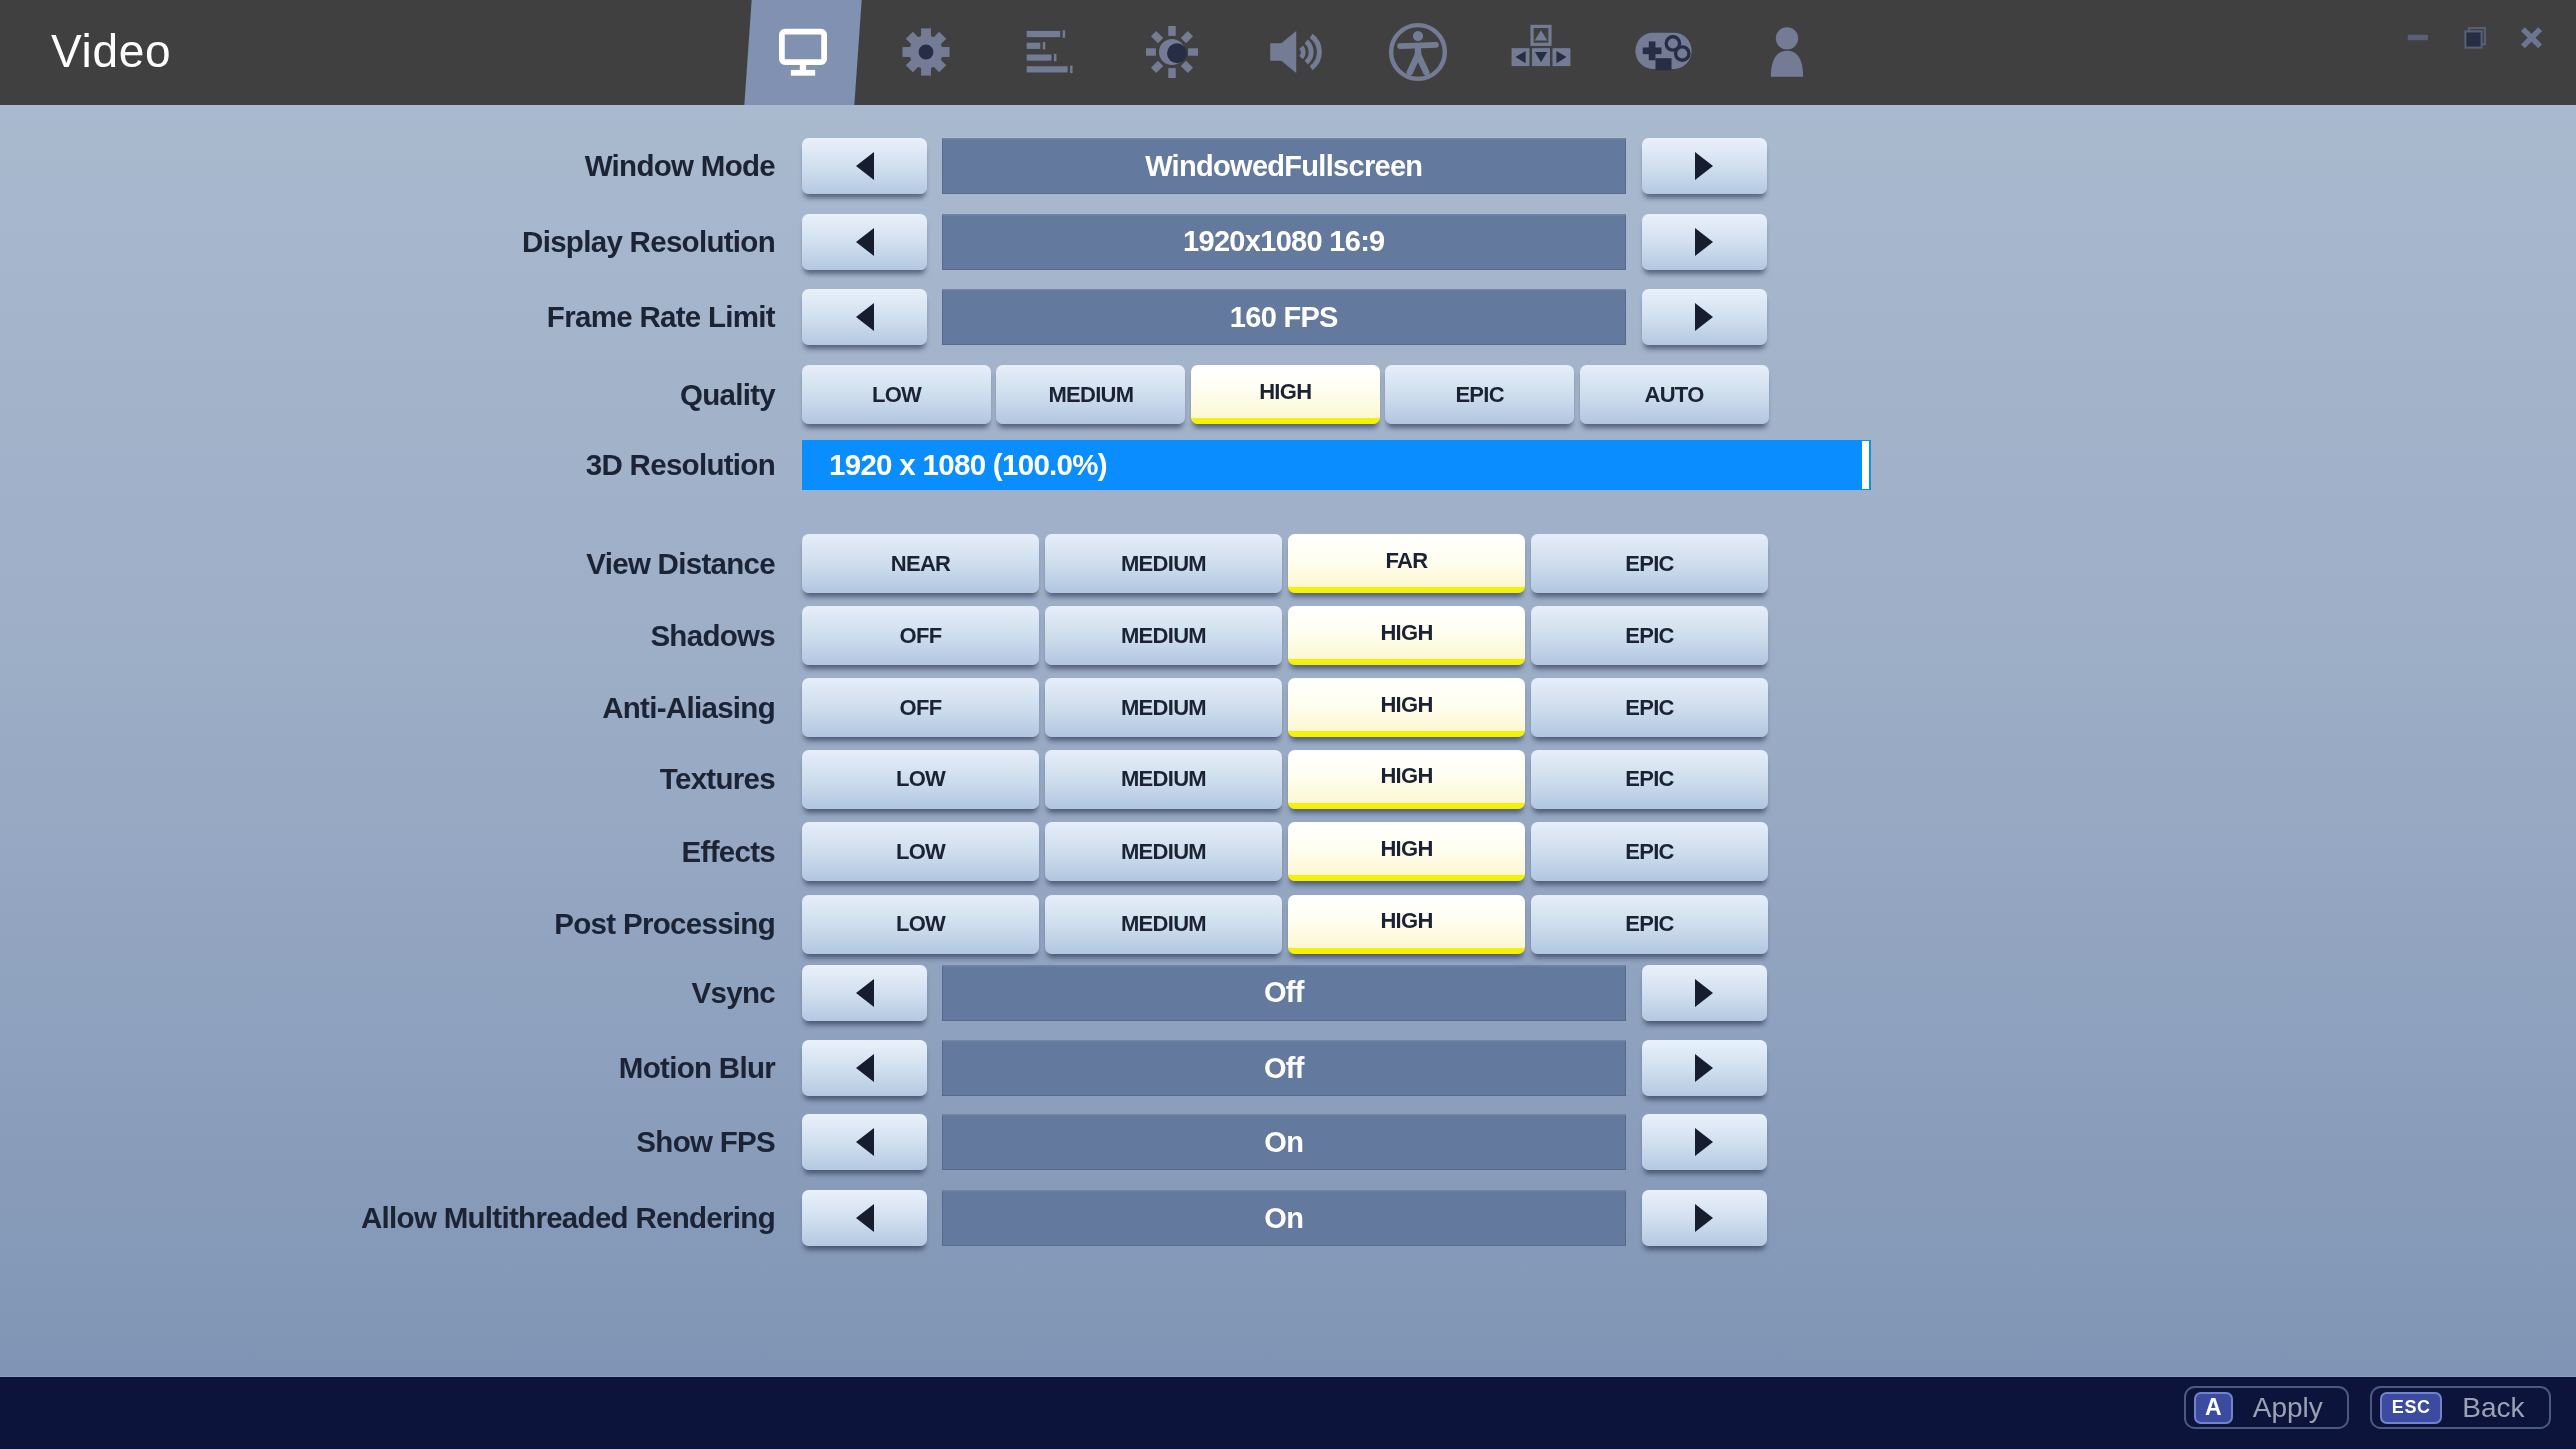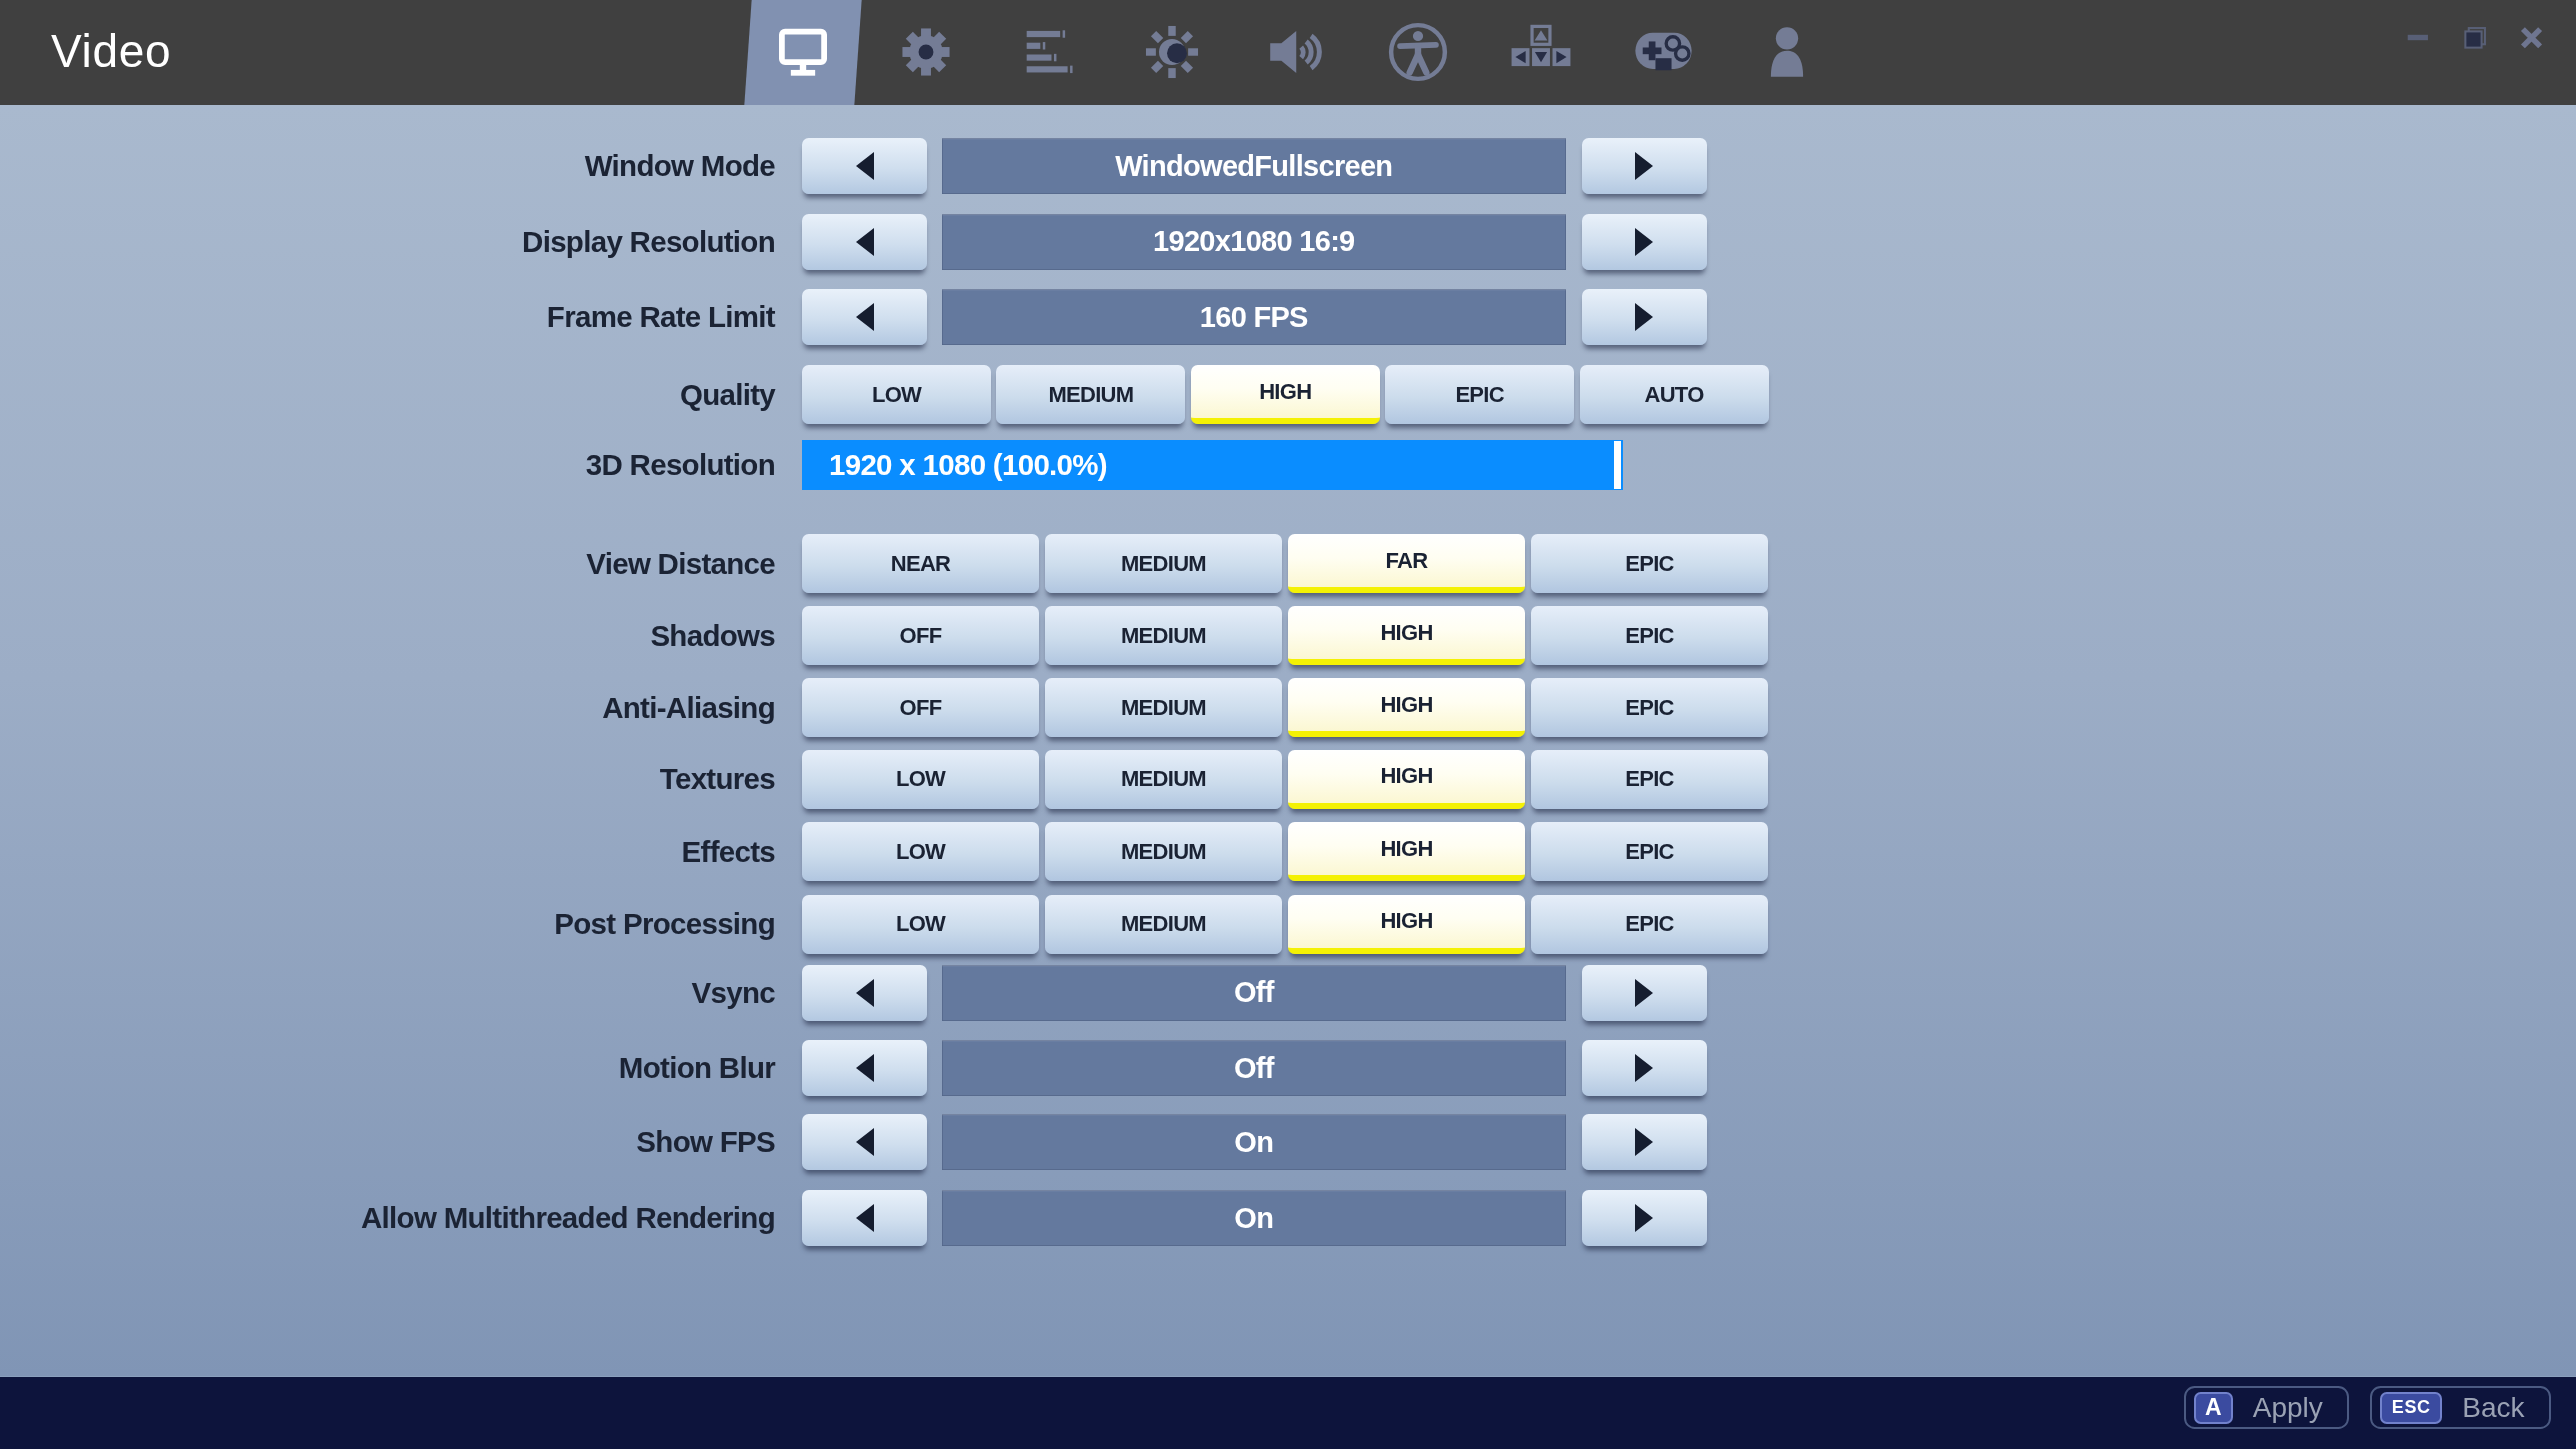--- a/index.html
+++ b/index.html
@@ -28,40 +28,40 @@
     color:#1b2334; letter-spacing:-0.7px; }
 
   
   .sp-row { height:56px; }
   .arrow-btn { width:125px; height:56px; border-radius:6.7px; flex:none; cursor:pointer;
     background:linear-gradient(180deg,#e9f1fa 0%, #cfdeee 55%, #b3c8e1 100%);
     box-shadow:0 6px 5.4px -2px rgba(25,33,60,.55);
     display:flex; align-items:center; justify-content:center; }
   .tri-left { width:0; height:0; border-top:14px solid transparent; border-bottom:14px solid transparent; border-right:18px solid #151d2f; }
   .tri-right { width:0; height:0; border-top:14px solid transparent; border-bottom:14px solid transparent; border-left:18px solid #151d2f; }
-  .value-bar { width:624px; height:56px; margin:0 16px 0 14.8px; background:#64799e;
+  .value-bar { width:684px; height:56px; margin:0 16px 0 14.8px; background:#64799e;
     box-shadow:inset 0 1.3px 0 rgba(255,255,255,.18), inset 0 0 0 0.7px rgba(30,42,70,.25);
     display:flex; align-items:center; justify-content:center;
     color:#ffffff; font-size:29px; font-weight:700; letter-spacing:-0.7px; }
 
   
   .opt-row { height:59px; }
   .opt-btn { height:59px; border-radius:6.7px; flex:none; cursor:pointer;
     background:linear-gradient(180deg,#e6eef9 0%, #ccdcec 55%, #b1c6e0 100%);
     box-shadow:0 6px 5.4px -2px rgba(25,33,60,.55);
     display:flex; align-items:center; justify-content:center;
     font-size:22px; font-weight:700; color:#1a2233; letter-spacing:-0.7px; }
   .opt-btn.selected { background:linear-gradient(180deg,#ffffff 0%, #fffef2 45%, #fbf7d2 100%);
     border-bottom:6px solid #f4f104; }
   .q5 { width:189px; margin-right:5.4px; }  .q5:last-child { margin-right:0; }
   .o4 { width:237px; margin-right:6px; }  .o4:last-child { margin-right:0; }
 
   
   .slider-row { height:50px; }
-  .slider { width:821px; height:50px; background:#0a8dff; position:relative; display:flex; align-items:center; cursor:pointer; }
+  .slider { width:1069px; height:50px; background:#0a8dff; position:relative; display:flex; align-items:center; cursor:pointer; }
   .slider-text { padding-left:27px; color:#ffffff; font-size:29.5px; font-weight:700; letter-spacing:-0.7px; }
   .slider-handle { position:absolute; right:2px; top:1.3px; bottom:1.3px; width:7.4px; background:#ffffff; }
 
   
   .mt29 { margin-top:19.5px; } .mt30 { margin-top:20px; } .mt24 { margin-top:16px; }
   .mt65 { margin-top:44px; } .mt20 { margin-top:13.4px; } .mt19 { margin-top:12.7px; }
   .mt17 { margin-top:11.4px; } .mt27 { margin-top:18px; }
 
   
   .footer { position:absolute; left:0; bottom:0; width:2576px; height:72px; background:#0d143c; }

